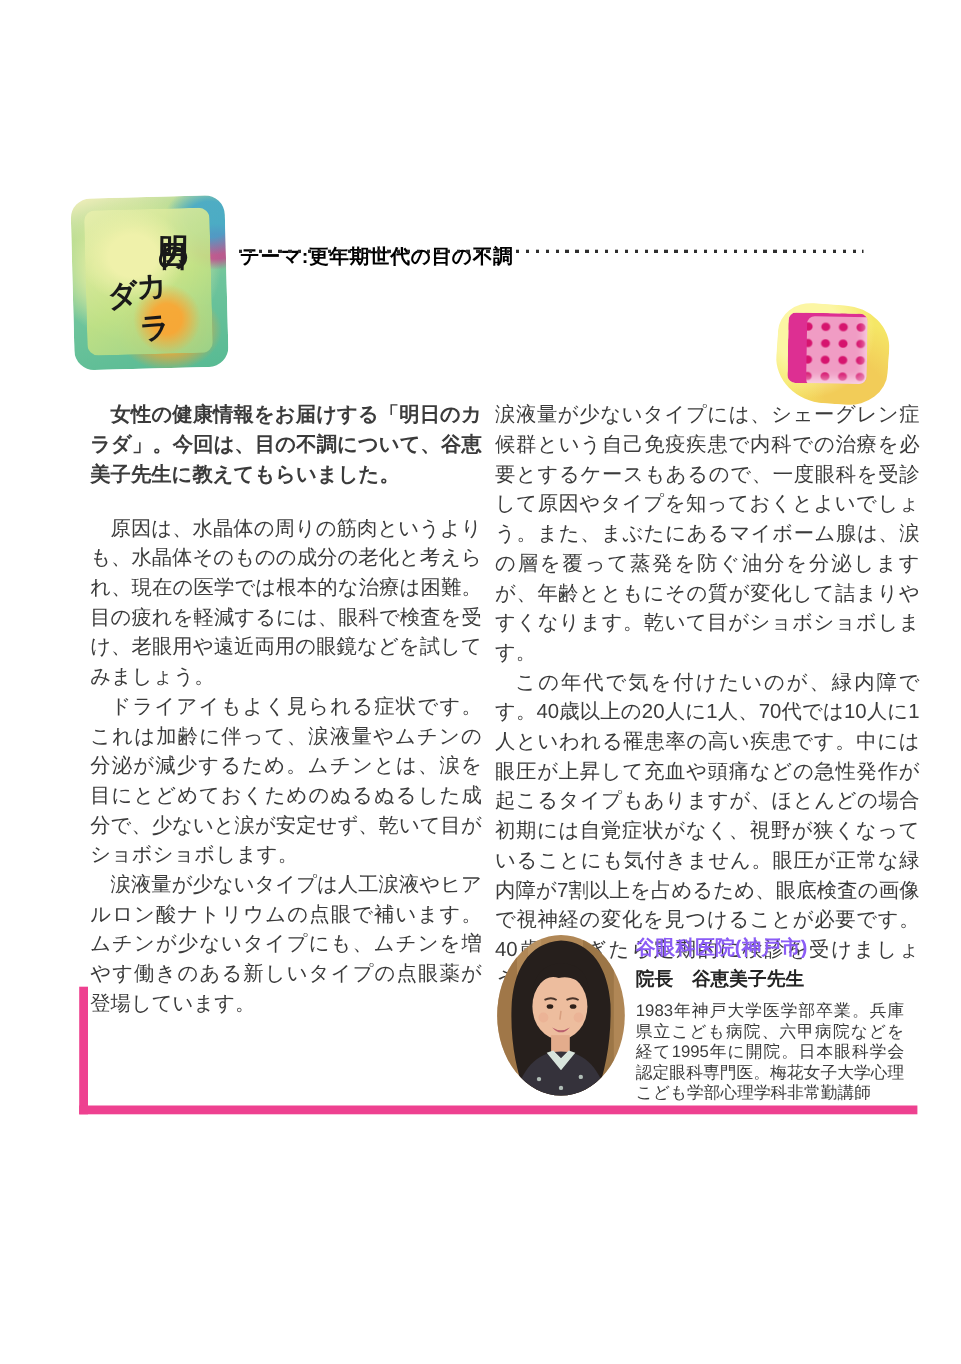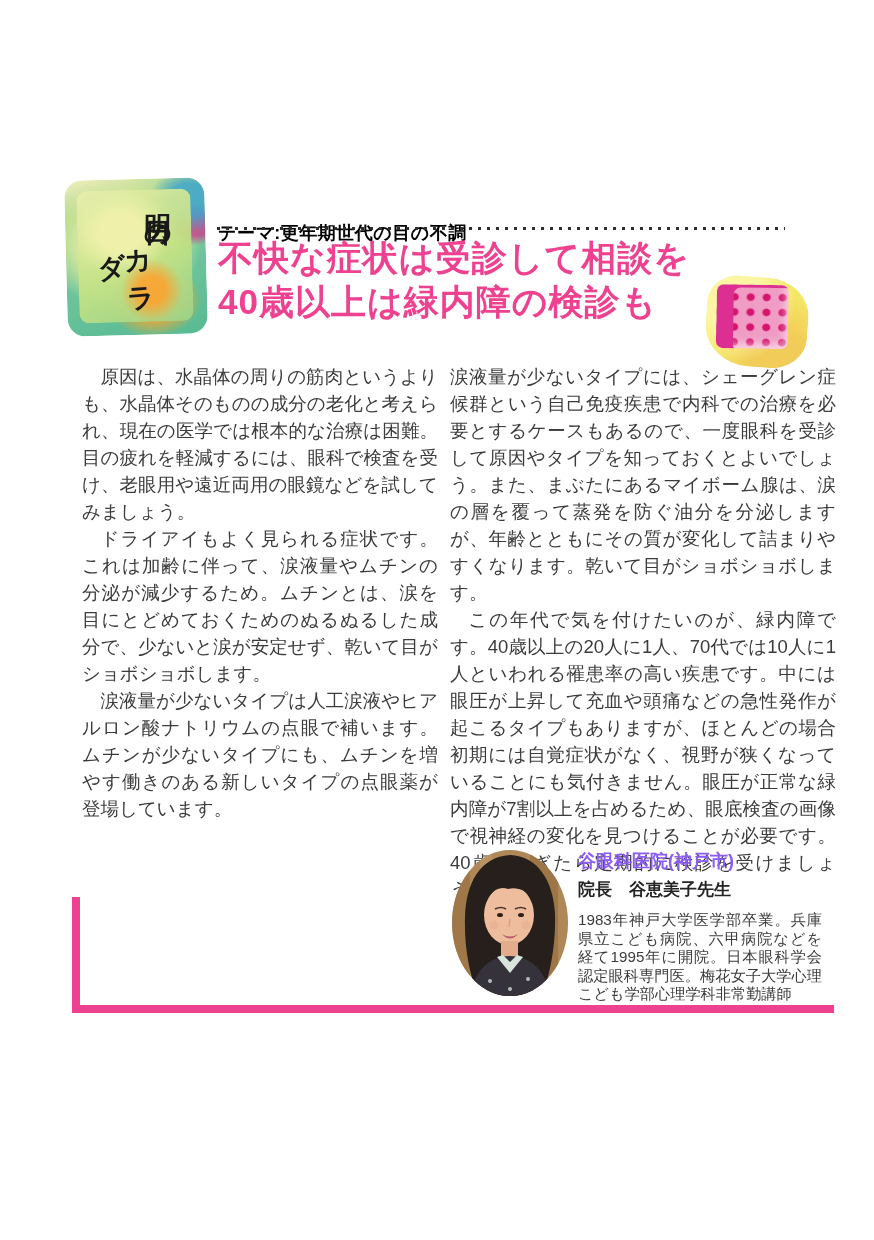--- a/index.html
+++ b/index.html
@@ -83,30 +83,27 @@
     <div class="logo-wash"></div>
     <div class="logo-core"></div>
     <div class="logo-text">
       <span class="col-right">明日の</span>
       <span class="col-left">カラダ</span>
     </div>
   </div>
 
   <div class="theme">テーマ:更年期世代の目の不調</div>
   <div class="dotted-rule"></div>
-  <h1 class="headline">
-    <span>不快な症状は受診して相談を</span><br>
-    <span>40歳以上は緑内障の検診も</span>
-  </h1>
 
   <div class="stamp">
     <div class="stamp-core"></div>
   </div>
 
   <div class="col col-l">
+    <p class="intro indent">女性の健康情報をお届けする「明日のカラダ」。今回は、目の不調について、谷恵美子先生に教えてもらいました。</p>
     <p class="indent">原因は、水晶体の周りの筋肉というよりも、水晶体そのものの成分の老化と考えられ、現在の医学では根本的な治療は困難。目の疲れを軽減するには、眼科で検査を受け、老眼用や遠近両用の眼鏡などを試してみましょう。</p>
     <p class="indent">ドライアイもよく見られる症状です。これは加齢に伴って、涙液量やムチンの分泌が減少するため。ムチンとは、涙を目にとどめておくためのぬるぬるした成分で、少ないと涙が安定せず、乾いて目がショボショボします。</p>
     <p class="indent">涙液量が少ないタイプは人工涙液やヒアルロン酸ナトリウムの点眼で補います。ムチンが少ないタイプにも、ムチンを増やす働きのある新しいタイプの点眼薬が登場しています。</p>
   </div>
 
   <div class="col col-r">
     <p>涙液量が少ないタイプには、シェーグレン症候群という自己免疫疾患で内科での治療を必要とするケースもあるので、一度眼科を受診して原因やタイプを知っておくとよいでしょう。また、まぶたにあるマイボーム腺は、涙の層を覆って蒸発を防ぐ油分を分泌しますが、年齢とともにその質が変化して詰まりやすくなります。乾いて目がショボショボします。</p>
     <p class="indent">この年代で気を付けたいのが、緑内障です。40歳以上の20人に1人、70代では10人に1人といわれる罹患率の高い疾患です。中には眼圧が上昇して充血や頭痛などの急性発作が起こるタイプもありますが、ほとんどの場合初期には自覚症状がなく、視野が狭くなっていることにも気付きません。眼圧が正常な緑内障が7割以上を占めるため、眼底検査の画像で視神経の変化を見つけることが必要です。40歳を過ぎたら定期的に検診を受けましょう。</p>
   </div>
 

